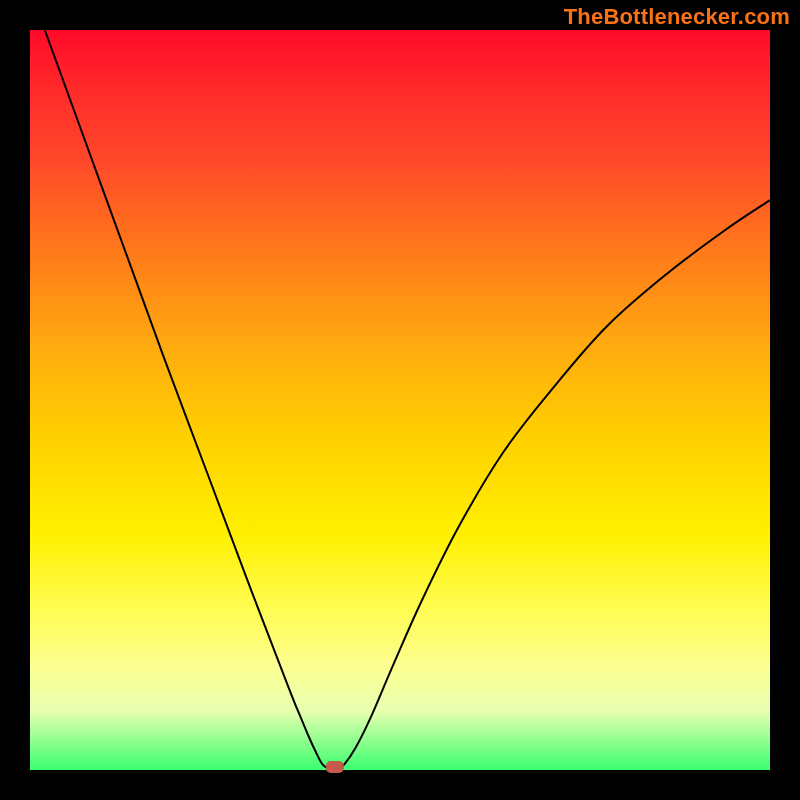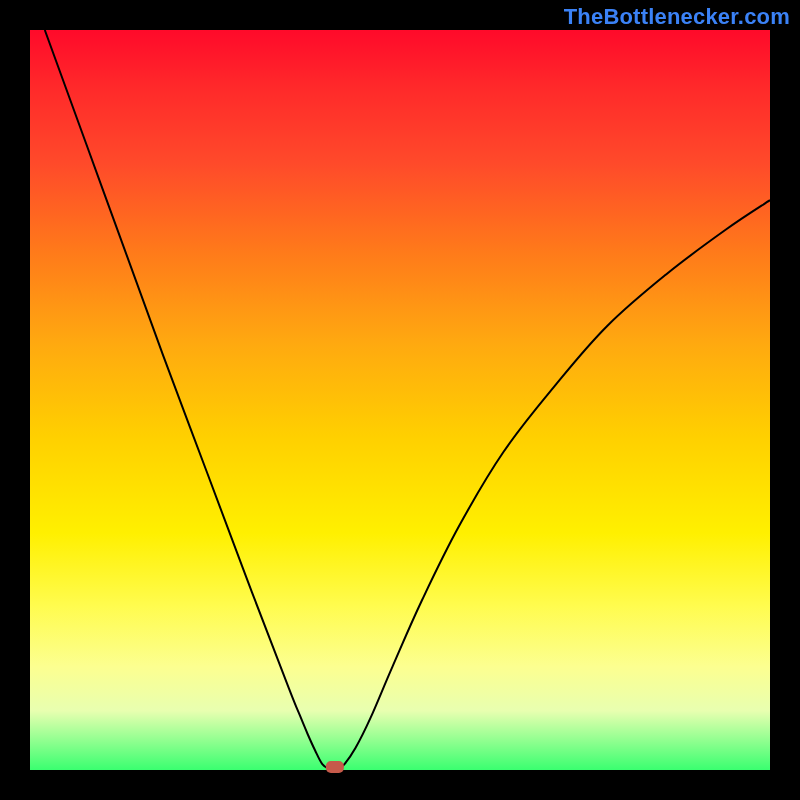--- a/index.html
+++ b/index.html
@@ -27,21 +27,21 @@
       #fff000 68%,
       #fffc50 78%,
       #fcff90 86%,
       #e8ffb0 92%,
       #3aff70 100%);
   }
   .watermark {
     position: absolute;
     top: 4px;
     right: 10px;
-    color: #3b82f6;
+    color: #f97316;
     font-size: 22px;
     font-weight: 600;
     letter-spacing: 0.2px;
     text-align: center;
   }
   svg.plot {
     position: absolute;
     left: 0;
     top: 0;
   }

